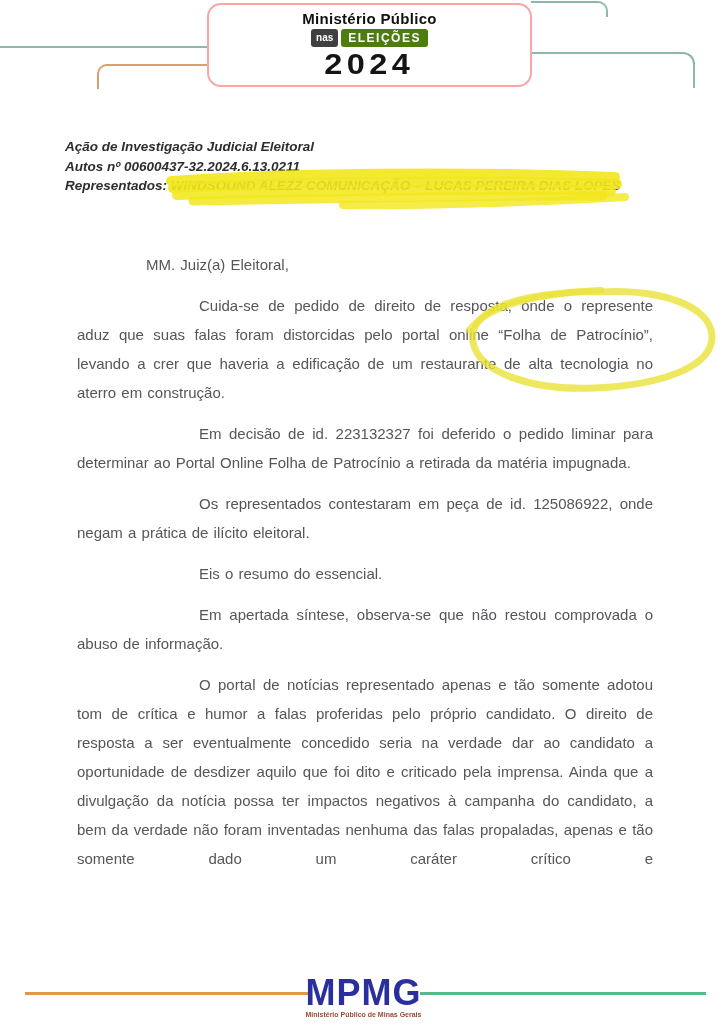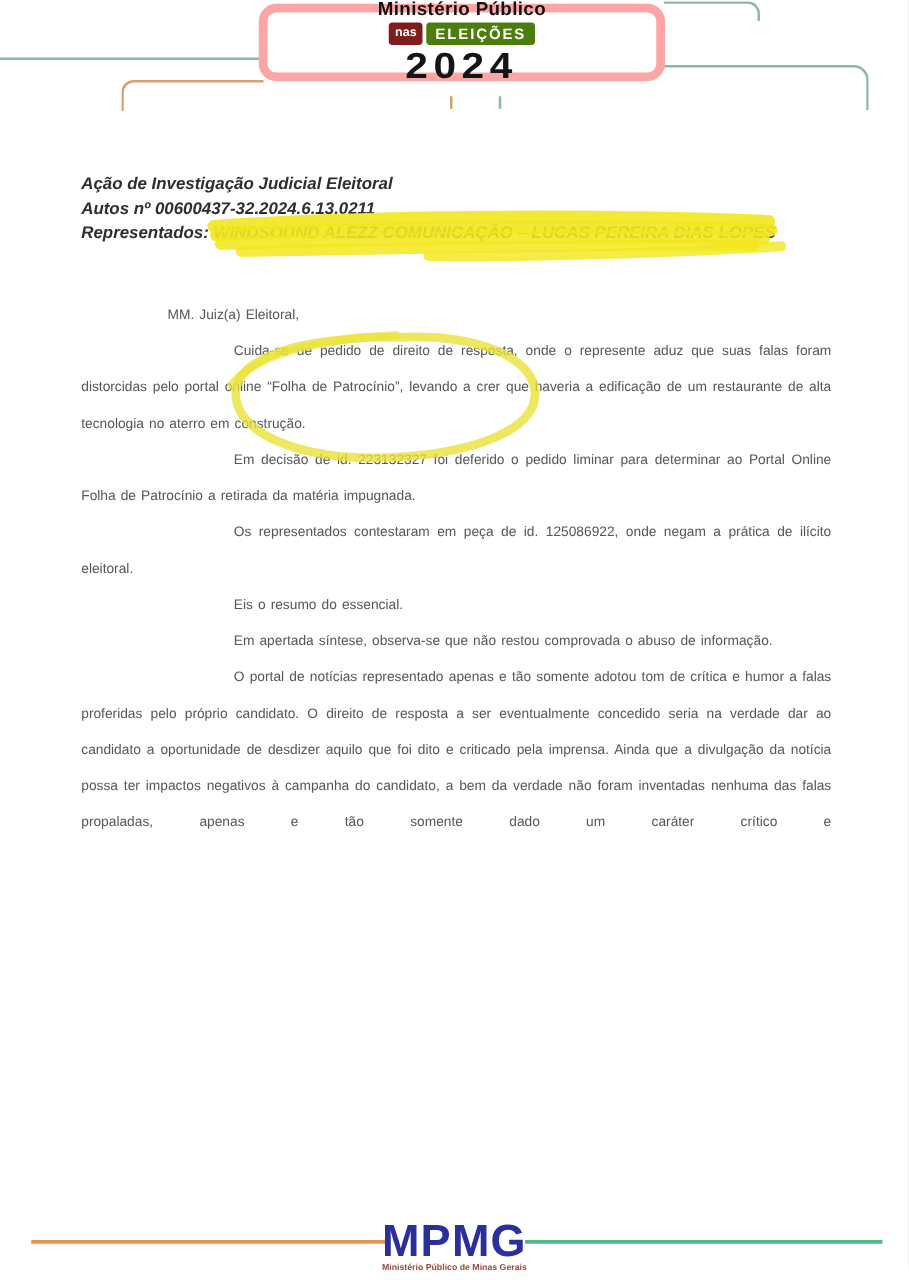--- a/index.html
+++ b/index.html
@@ -14,44 +14,44 @@
   .orange-hook{left:97px;top:64px;width:112px;height:23px;
     border-top:2px solid #d8a070;border-left:2px solid #d8a070;border-top-left-radius:10px;}
   .green-topright{left:531px;top:1px;width:75px;height:14px;
     border-top:2px solid #8cb9a6;border-right:2px solid #8cb9a6;border-top-right-radius:10px;}
   .green-right{left:531px;top:52px;width:162px;height:34px;
     border-top:2px solid #8cb9a6;border-right:2px solid #8cb9a6;border-top-right-radius:12px;}
   .tick-orange{left:360px;top:77px;width:2px;height:10px;background:#d8a070;}
   .tick-green{left:399px;top:77px;width:2px;height:10px;background:#8cb9a6;}
   
   .logo-box{
-    position:absolute;left:207px;top:3px;width:325px;height:62px;
-    border:7px solid #fca5a5;border-radius:14px;background:#fff;
+    position:absolute;left:207px;top:3px;width:325px;height:84px;
+    border:2px solid #fca5a5;border-radius:14px;background:#fff;
     display:flex;flex-direction:column;align-items:center;justify-content:center;gap:1px;
     box-sizing:border-box;
   }
   .logo-title{font-size:15px;font-weight:bold;color:#121212;letter-spacing:.3px;line-height:1;}
   .logo-badges{display:flex;gap:3px;align-items:stretch;margin-top:2px;}
   .badge{color:#fff;font-weight:bold;border-radius:3px;line-height:1;}
-  .badge-nas{background:#7f1d1d;font-size:10px;padding:3px 5px;display:flex;align-items:center;}
+  .badge-nas{background:#404040;font-size:10px;padding:3px 5px;display:flex;align-items:center;}
   .badge-ele{background:#4d7c0f;font-size:12px;letter-spacing:1.5px;padding:3px 7px;}
   .logo-year{font-size:29px;font-weight:800;letter-spacing:4px;color:#151515;line-height:1;
     transform:scaleX(1.12);margin-top:2px;}
   
   .case-info{
     position:absolute;left:65px;top:137px;width:600px;
     font-size:13.5px;font-weight:bold;font-style:italic;color:#2e2e30;line-height:19.5px;
     white-space:nowrap;
   }
   .redacted{position:relative;display:inline-block;}
   .redacted-text{color:#4a4a4e;}
   svg.scribble{position:absolute;left:-8px;top:-8px;overflow:visible;pointer-events:none;}
   
   .textblock{position:absolute;left:65px;top:238px;width:600px;}
-  .textblock p{margin:0;font-size:11px;line-height:29px;color:#55565a;text-align:justify;word-spacing:1px;}
+  .textblock p{margin:12px;font-size:15px;line-height:29px;color:#55565a;text-align:justify;word-spacing:1px;}
   .salutation{text-indent:69px;text-align:left !important;}
   .p1{margin-top:36px;text-indent:122px;}
   .p2{margin-top:24px;text-indent:122px;}
   .p3{margin-top:9px;text-indent:122px;}
   .p4{margin-top:9px;text-indent:122px;text-align:right;}
   .p5{margin-top:28px;text-indent:122px;}
   .p6{margin-top:27px;text-indent:122px;text-align-last:justify;}
   
   .circled{position:relative;display:inline;}
   svg.circle-annot{position:absolute;left:-55px;top:-46px;overflow:visible;pointer-events:none;}

